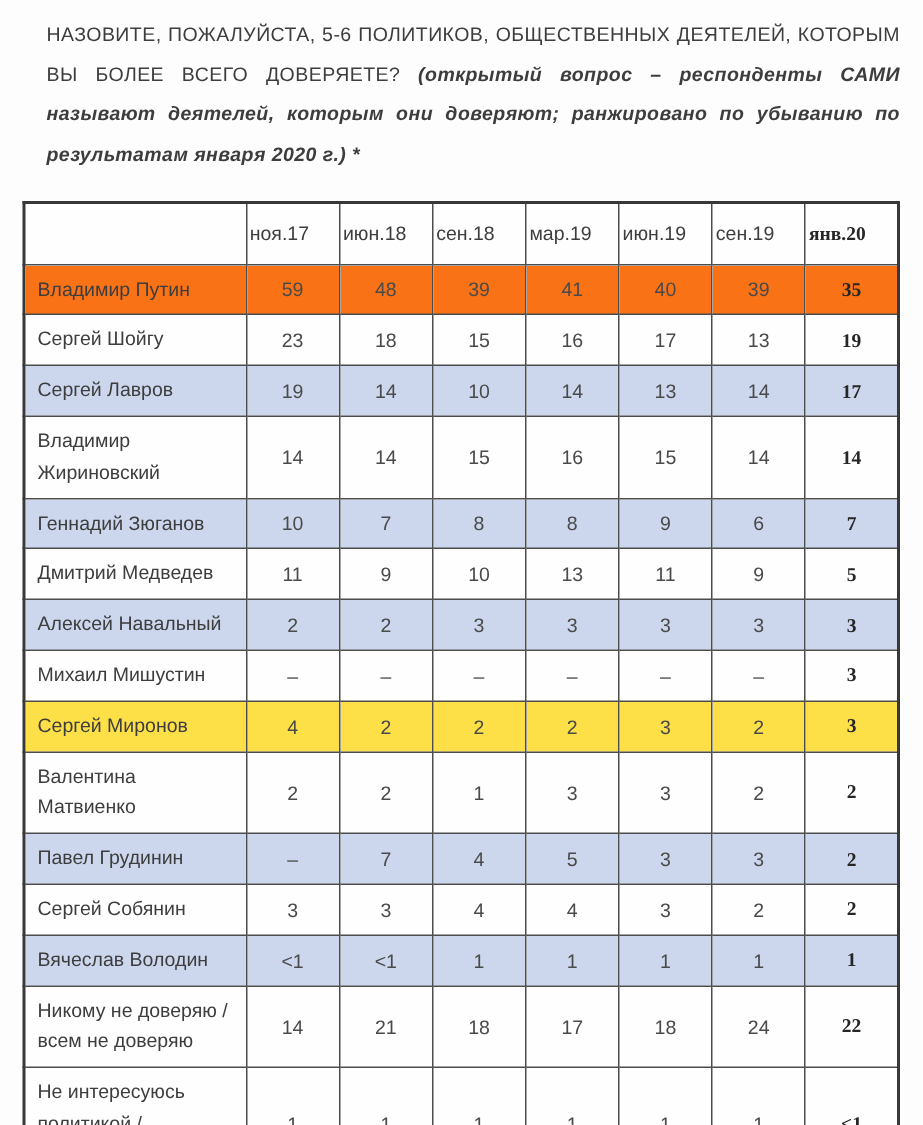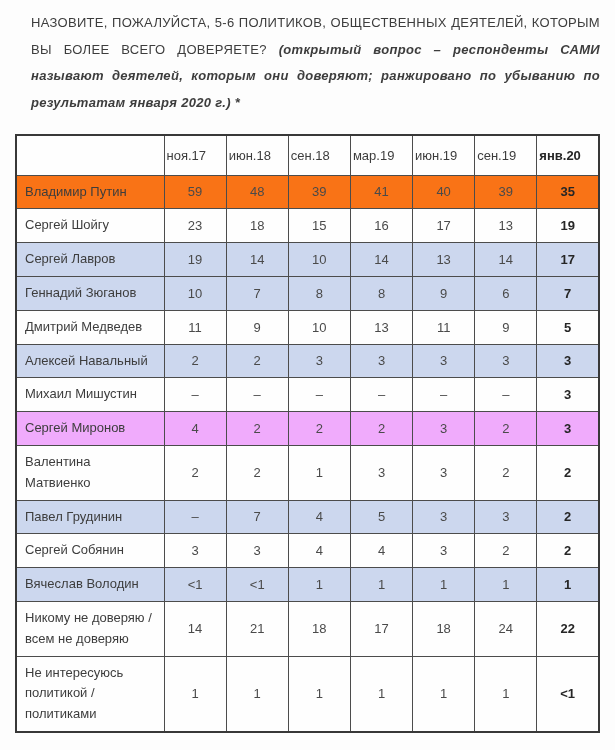--- a/index.html
+++ b/index.html
@@ -53,20 +53,21 @@
   }
   .trust-table td.value-cell {
     text-align: center;
     padding: 6px 2px;
     color: #4a4a4a;
   }
   .trust-table th.last-col,
   .trust-table td.last-col {
     font-weight: bold;
     color: #262626;
+    font-family: Liberation Serif, serif;
   }
 </style>
 </head>
 <body>
 
 <div class="page">
   <p class="title"><span>НАЗОВИТЕ, ПОЖАЛУЙСТА, 5-6 ПОЛИТИКОВ, ОБЩЕСТВЕННЫХ ДЕЯТЕЛЕЙ, КОТОРЫМ ВЫ БОЛЕЕ ВСЕГО ДОВЕРЯЕТЕ? </span><span class="note">(открытый вопрос – респонденты САМИ называют деятелей, которым они доверяют; ранжировано по убыванию по результатам января 2020 г.) *</span></p>
 
   <table class="trust-table">
     <colgroup>
@@ -115,20 +116,30 @@
         <tr style="background: rgb(204, 215, 238);">
           <td class="label-cell">Сергей Лавров</td>
           <td class="value-cell">19</td>
           <td class="value-cell">14</td>
           <td class="value-cell">10</td>
           <td class="value-cell">14</td>
           <td class="value-cell">13</td>
           <td class="value-cell">14</td>
           <td class="value-cell last-col">17</td>
         </tr>
+        <tr>
+          <td class="label-cell">Владимир Жириновский</td>
+          <td class="value-cell">14</td>
+          <td class="value-cell">14</td>
+          <td class="value-cell">15</td>
+          <td class="value-cell">16</td>
+          <td class="value-cell">15</td>
+          <td class="value-cell">14</td>
+          <td class="value-cell last-col">14</td>
+        </tr>
         <tr style="background: rgb(204, 215, 238); padding-left: 20px;">
           <td class="label-cell">Геннадий Зюганов</td>
           <td class="value-cell">10</td>
           <td class="value-cell">7</td>
           <td class="value-cell">8</td>
           <td class="value-cell">8</td>
           <td class="value-cell">9</td>
           <td class="value-cell">6</td>
           <td class="value-cell last-col">7</td>
         </tr>
@@ -155,21 +166,21 @@
         <tr>
           <td class="label-cell">Михаил Мишустин</td>
           <td class="value-cell">–</td>
           <td class="value-cell">–</td>
           <td class="value-cell">–</td>
           <td class="value-cell">–</td>
           <td class="value-cell">–</td>
           <td class="value-cell">–</td>
           <td class="value-cell last-col">3</td>
         </tr>
-        <tr style="background: #f0abfc;">
+        <tr style="background: #fde047;">
           <td class="label-cell">Сергей Миронов</td>
           <td class="value-cell">4</td>
           <td class="value-cell">2</td>
           <td class="value-cell">2</td>
           <td class="value-cell">2</td>
           <td class="value-cell">3</td>
           <td class="value-cell">2</td>
           <td class="value-cell last-col">3</td>
         </tr>
         <tr>

